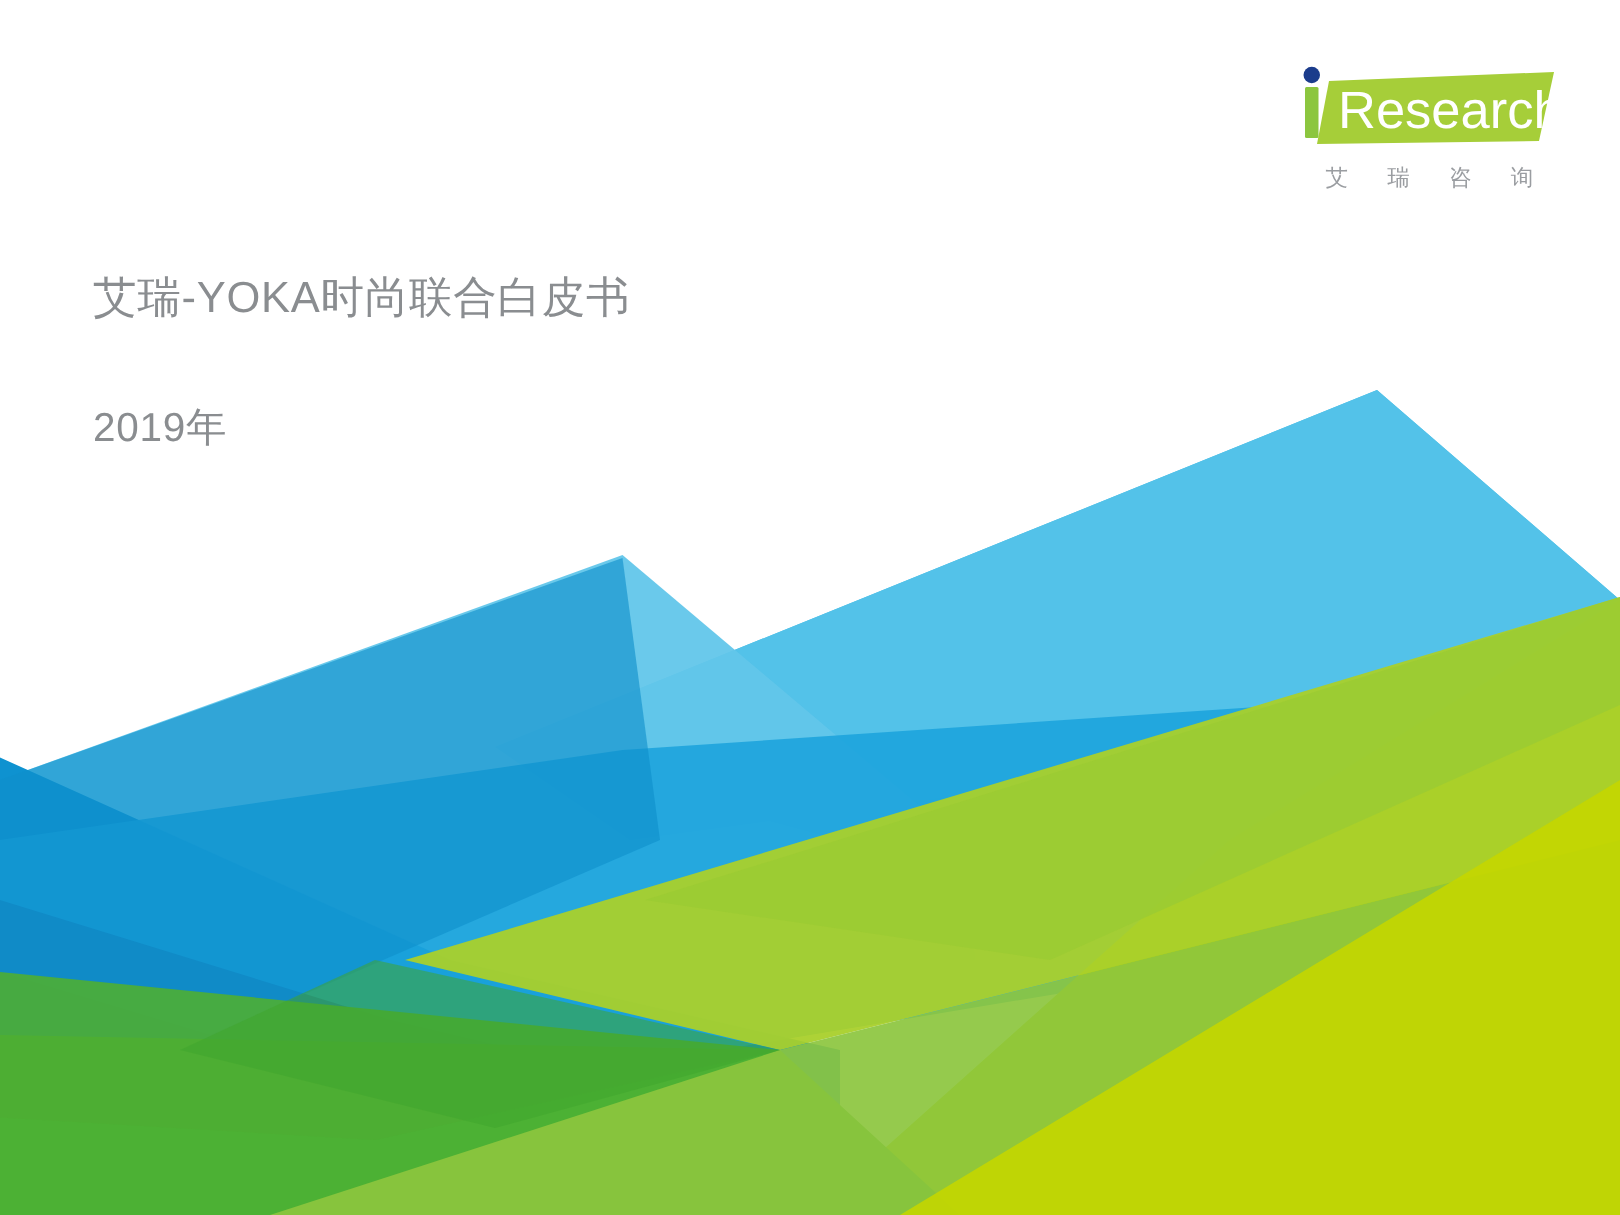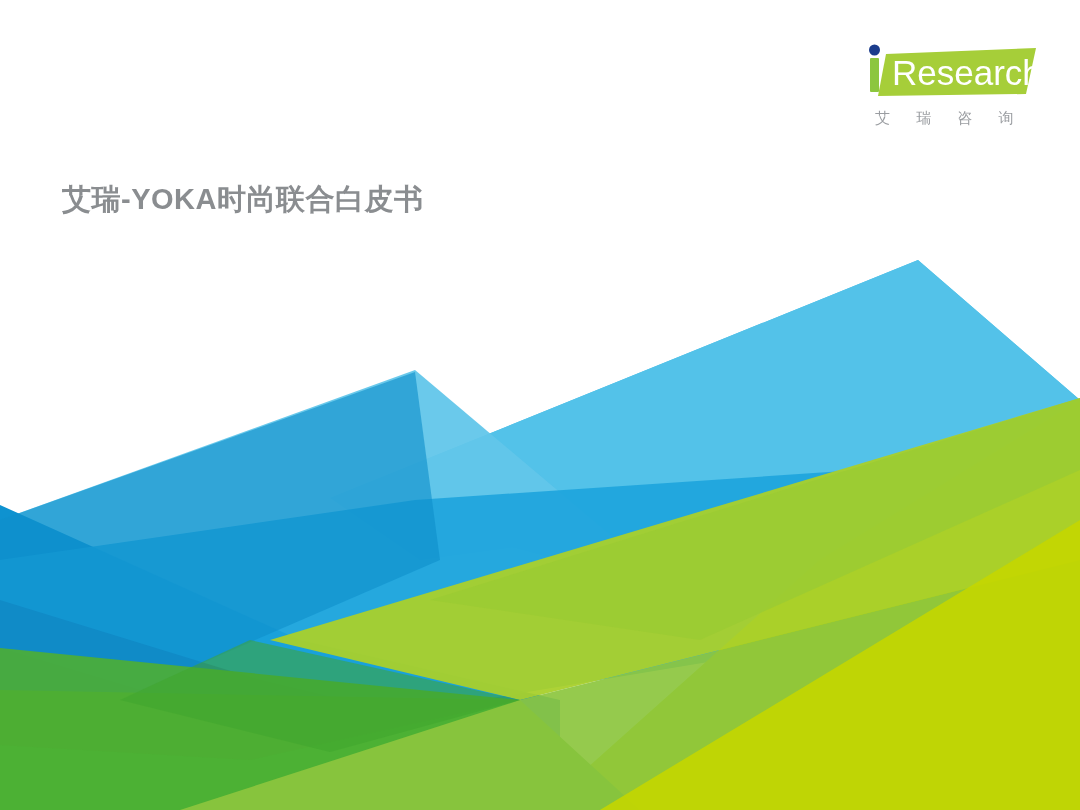--- a/index.html
+++ b/index.html
@@ -42,21 +42,21 @@
     font-weight: bold;
     color: #7DC242;
     letter-spacing: 1px;
     white-space: nowrap;
   }
   #subtitle {
     margin: 0;
     padding-top: 56px;
     font-size: 29px;
     line-height: 1.2;
-    font-weight: bold;
+    font-weight: normal;
     color: #8a8d90;
     letter-spacing: 0.5px;
     white-space: nowrap;
   }
   #year {
     margin: 0;
     padding-top: 52px;
     font-size: 27px;
     line-height: 1.2;
     font-weight: normal;
@@ -75,20 +75,21 @@
   }
   #logo-mark {
     position: relative;
     width: 178px;
     height: 62px;
   }
   #logo-mark svg { display: block; }
   #logo-cn {
     margin: 0;
     padding-top: 9px;
+    text-align: center;
     font-size: 15px;
     color: #9a9da1;
     letter-spacing: 11px;
     text-indent: 11px;
     white-space: nowrap;
   }
 </style>
 </head>
 <body>
 
@@ -122,20 +123,21 @@
 
     <polygon points="1080,398 1080,470 700,640 430,600" fill="#9BCB33" opacity="0.85"></polygon>
 
     <polygon points="1080,520 1080,810 600,810" fill="#C4D600" opacity="0.9"></polygon>
 
     <polygon points="250,640 520,700 330,752 120,700" fill="#3FA52E" opacity="0.55"></polygon>
   </svg>
 
   <div id="title-block">
     <p id="subtitle">艾瑞-YOKA时尚联合白皮书</p>
+    <p id="year">2019年</p>
   </div>
 
   <div id="logo">
     <div id="logo-mark">
       <svg viewBox="0 0 178 62" width="178" height="62" aria-hidden="true">
 
         <polygon points="22,16 172,10 162,56 14,58" fill="#A6CE39"></polygon>
 
         <rect x="6" y="20" width="9" height="34" rx="1" fill="#8CC63F"></rect>
 

